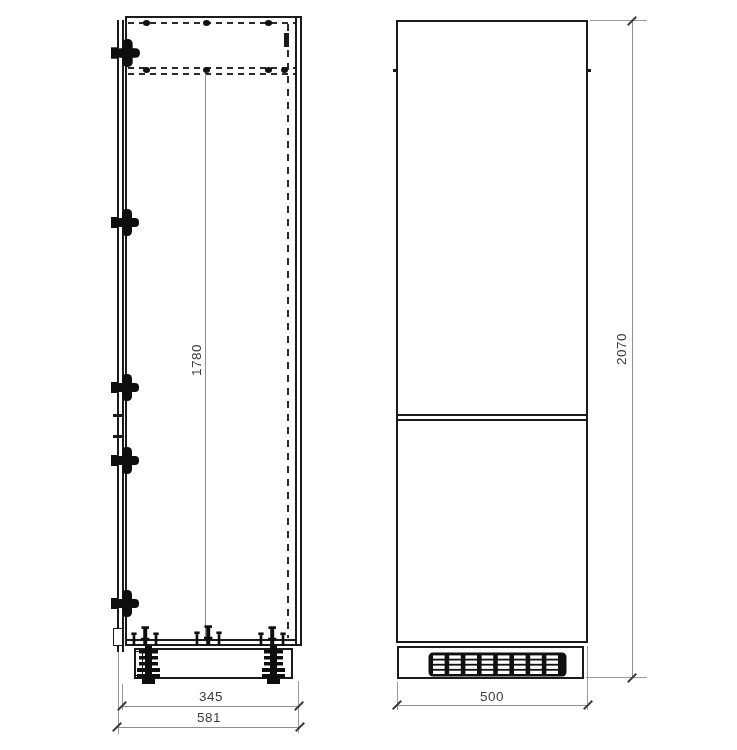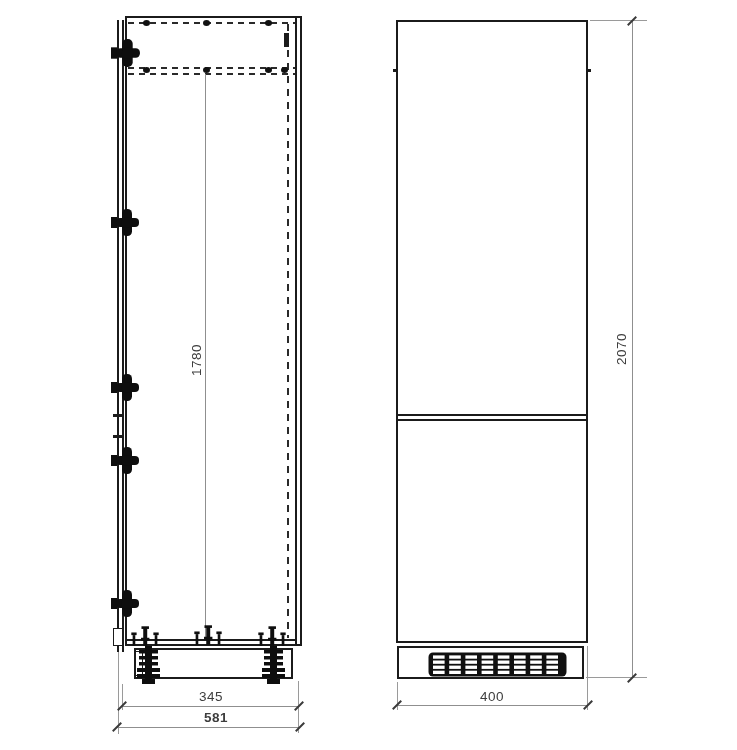--- a/index.html
+++ b/index.html
@@ -173,21 +173,21 @@
     <div class="ext" style="left:298px;top:681px;width:1px;height:52px;"></div>
 
     <div class="dim" style="left:122px;top:706px;width:177px;height:1px;"></div>
     <div class="tick" style="left:116px;top:705px;"></div>
     <div class="tick" style="left:293px;top:705px;"></div>
     <div class="lbl" style="left:181px;top:689px;width:60px;">345</div>
 
     <div class="dim" style="left:117px;top:727px;width:183px;height:1px;"></div>
     <div class="tick" style="left:111px;top:726px;"></div>
     <div class="tick" style="left:294px;top:726px;"></div>
-    <div class="lbl" style="left:186px;top:710px;width:60px;font-weight:bold;">581</div>
+    <div class="lbl" style="left:179px;top:710px;width:60px;">581</div>
   </div>
 
   <div class="grp">
 
     <div class="box" style="left:396px;top:20px;width:192px;height:623px;border-width:2.4px;"></div>
 
     <div class="ln" style="left:393px;top:69px;width:5px;height:2.5px;"></div>
     <div class="ln" style="left:586px;top:69px;width:5px;height:2.5px;"></div>
 
     <div class="ln" style="left:398px;top:414px;width:188px;height:2.2px;"></div>
@@ -231,21 +231,21 @@
           <rect x="118.4" y="13.6" width="11.6" height="3.3" fill="#ffffff"></rect>
           <rect x="118.4" y="18.7" width="11.6" height="3.3" fill="#ffffff"></rect>
         </g>
     </svg>
 
     <div class="ext" style="left:397px;top:682px;width:1px;height:28px;"></div>
     <div class="ext" style="left:587px;top:646px;width:1px;height:64px;"></div>
     <div class="dim" style="left:397px;top:705px;width:191px;height:1px;"></div>
     <div class="tick" style="left:391px;top:704px;"></div>
     <div class="tick" style="left:582px;top:704px;"></div>
-    <div class="lbl" style="left:462px;top:689px;width:60px;">400</div>
+    <div class="lbl" style="left:462px;top:689px;width:60px;">500</div>
 
     <div class="ext" style="left:590px;top:20px;width:57px;height:1px;"></div>
     <div class="ext" style="left:586px;top:677px;width:61px;height:1px;"></div>
     <div class="dim" style="left:632px;top:21px;width:1px;height:657px;"></div>
     <div class="tick" style="left:626px;top:20px;"></div>
     <div class="tick" style="left:626px;top:677px;"></div>
     <div class="lbl rot" style="left:592px;top:341px;width:60px;">2070</div>
   </div>
 
 </div>

